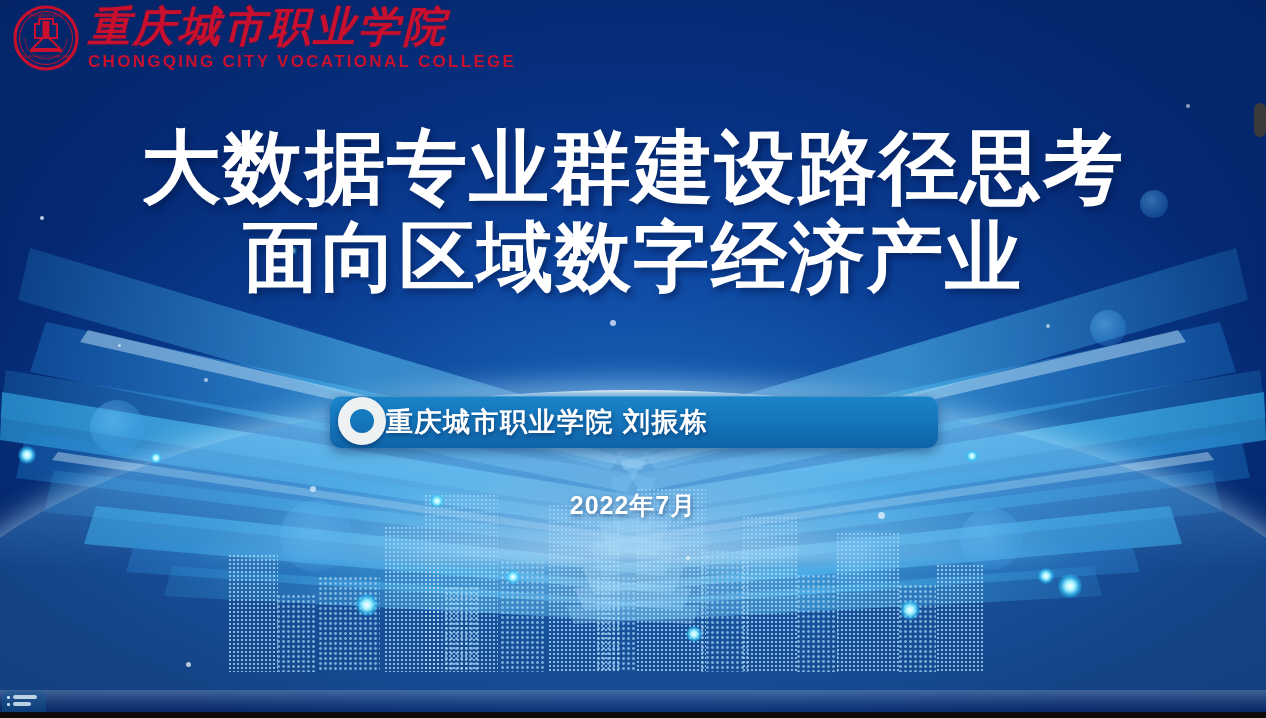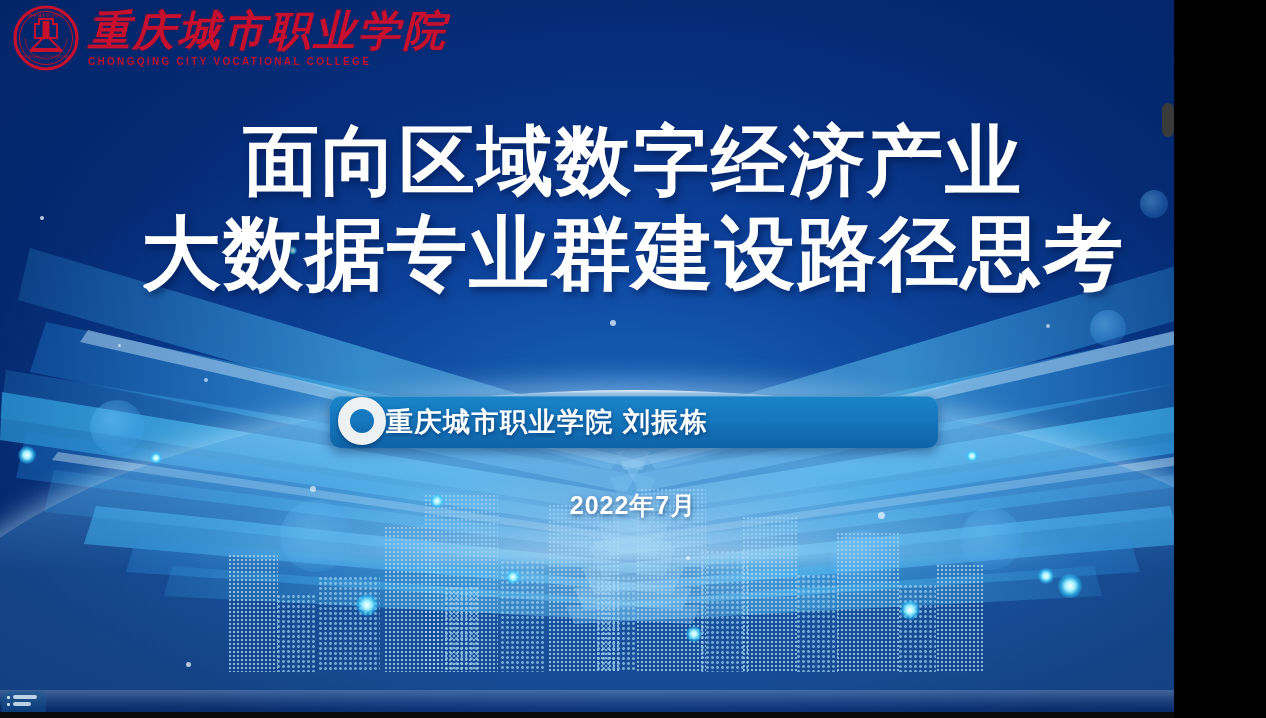--- a/index.html
+++ b/index.html
@@ -2,21 +2,21 @@
 <html><head>
 <meta charset="utf-8">
 <style>
   html, body {
     margin: 0;
     padding: 0;
     background: #000;
   }
   #stage {
     position: relative;
-    width: 1174px;
+    width: 1266px;
     height: 718px;
     overflow: hidden;
     font-family: "Liberation Sans", "DejaVu Sans", sans-serif;
     background: #00246e;
   }
 
   
   #slide {
     position: absolute;
     left: 0; top: 0;
@@ -118,21 +118,21 @@
     font-family: "Liberation Serif", "DejaVu Serif", serif;
     font-size: 42px;
     font-weight: 700;
     font-style: italic;
     color: #c8102e;
     letter-spacing: 3px;
     text-shadow: 0 0 2px rgba(160,10,30,.6);
     white-space: nowrap;
   }
   .logo-en {
-    font-size: 10px;
+    font-size: 17px;
     font-weight: 700;
     color: #c8102e;
     letter-spacing: 2.3px;
     margin-top: 5px;
     white-space: nowrap;
   }
 
   
   #title-wrap {
     position: absolute;
@@ -376,22 +376,22 @@
           <text x="34" y="54" font-size="3.1" fill="#c8102e" text-anchor="middle" font-family="Liberation Sans, sans-serif">CHONGQING CITY VOCATIONAL</text>
         </svg>
       </div>
       <div class="logo-text">
         <div class="logo-cn">重庆城市职业学院</div>
         <div class="logo-en">CHONGQING CITY VOCATIONAL COLLEGE</div>
       </div>
     </div>
 
     <div id="title-wrap">
+      <div id="title-line-2" class="title-line">大数据专业群建设路径思考</div>
       <div id="title-line-1" class="title-line">面向区域数字经济产业</div>
-      <div id="title-line-2" class="title-line">大数据专业群建设路径思考</div>
     </div>
 
     <div id="presenter-bar">
       <div id="presenter-ring"></div>
       <div id="presenter-name">重庆城市职业学院 刘振栋</div>
     </div>
 
     <div id="date-text">2022年7月</div>
 
   </div>

